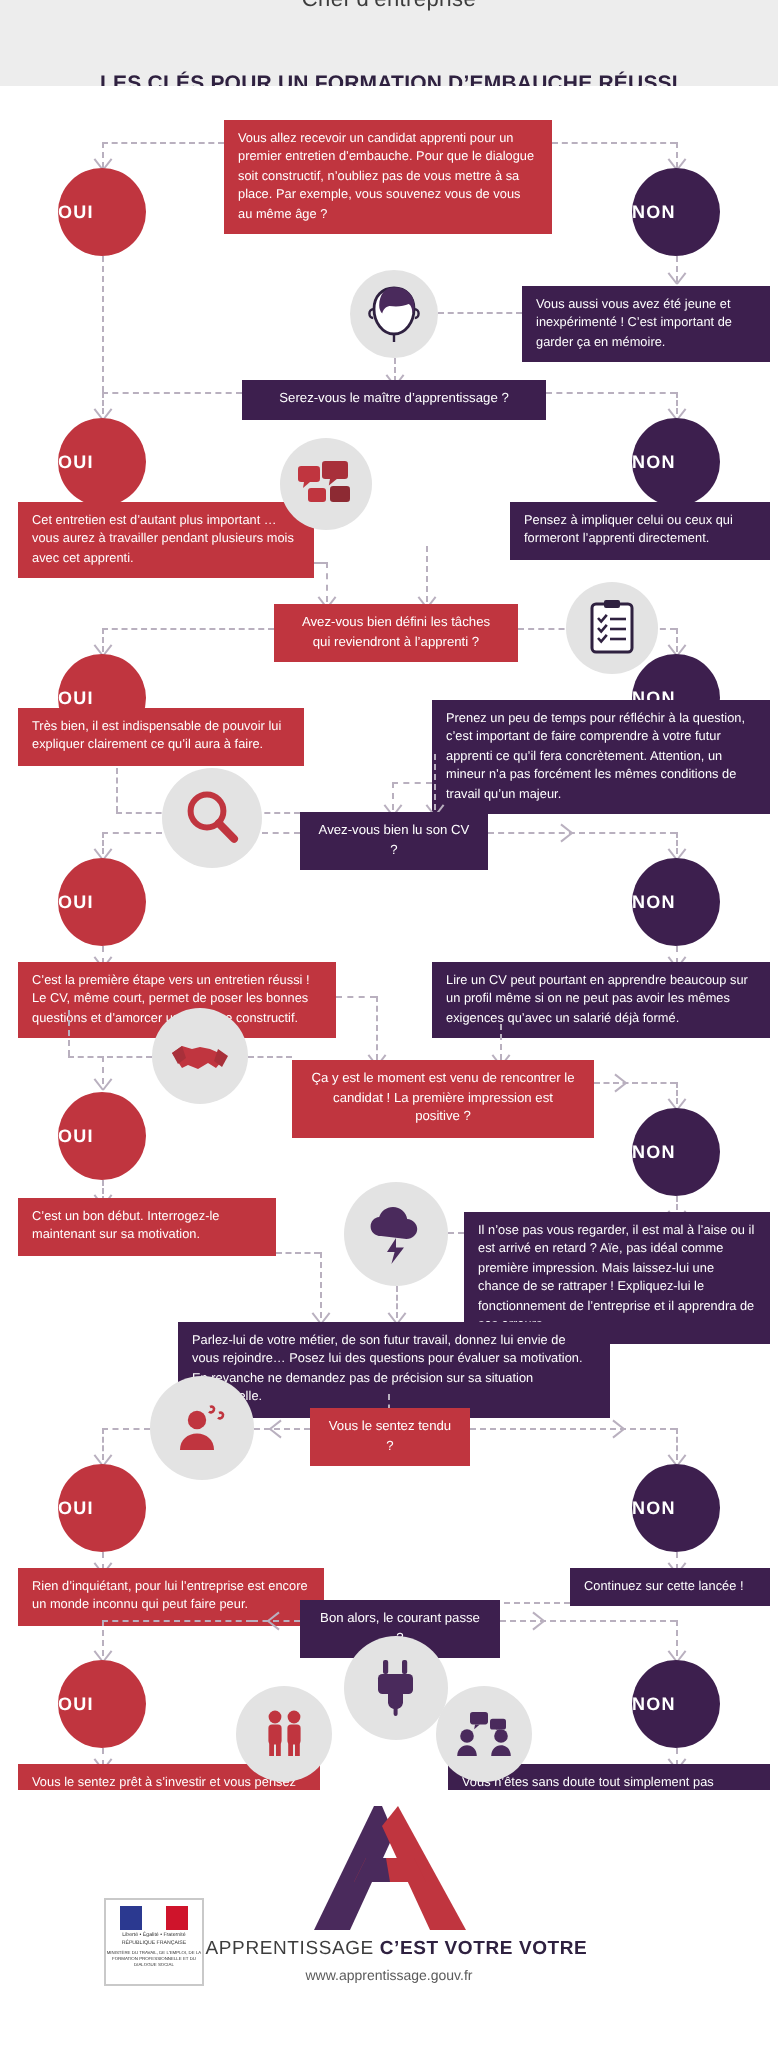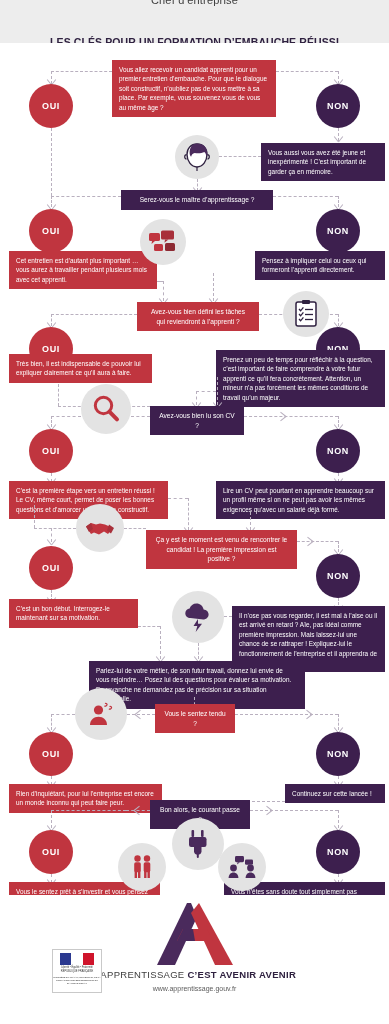--- a/index.html
+++ b/index.html
@@ -40,21 +40,21 @@
     background:#b9b0bf;
   }
   .arw::before{ transform: rotate(38deg); transform-origin: bottom center;}
   .arw::after { transform: rotate(-38deg); transform-origin: bottom center;}
   .arw.right { transform: rotate(-90deg); }
   .arw.left  { transform: rotate(90deg); }
 
   
   .node {
     position:absolute; width:44px; height:44px; border-radius:50%;
-    display:flex; align-items:center; justify-content:center;
+    display:flex; align-items:center; justify-content:flex-start;
     color:#fff; font-weight:bold; font-size:9px; letter-spacing:.6px;
   }
   .node.oui { background:#c0353f; }
   .node.non { background:#3d1f4e; }
 
   
   .box {
     position:absolute; color:#ffffff; font-size:6.4px; line-height:9.4px;
     padding:5px 7px; letter-spacing:.02px;
   }
@@ -455,21 +455,21 @@
     <div class="logo-a">
       <svg width="96" height="66" viewBox="0 0 96 66" aria-hidden="true">
         <path d="M40 2 L10 64 H28 L50 16 L44 2 Z" fill="#4a2a5c"></path>
         <path d="M52 2 L86 64 H68 L44 12 Z" fill="#c0353f"></path>
         <path d="M30 40 H66 L60 28 H36 Z" fill="#c0353f"></path>
         <path d="M30 40 H48 L46 28 H36 Z" fill="#4a2a5c"></path>
       </svg>
     </div>
 
     <div class="tagline">
-      <span>L’APPRENTISSAGE </span><b>C’EST AVENIR AVENIR</b>
+      <span>L’APPRENTISSAGE </span><b>C’EST VOTRE VOTRE</b>
     </div>
     <div class="url">www.apprentissage.gouv.fr</div>
 
     <div class="marianne">
       <div class="mar-flag">
           <i></i>
           <i></i>
           <i></i>
         </div>
       <div class="mar-t1">Liberté • Égalité • Fraternité</div>

